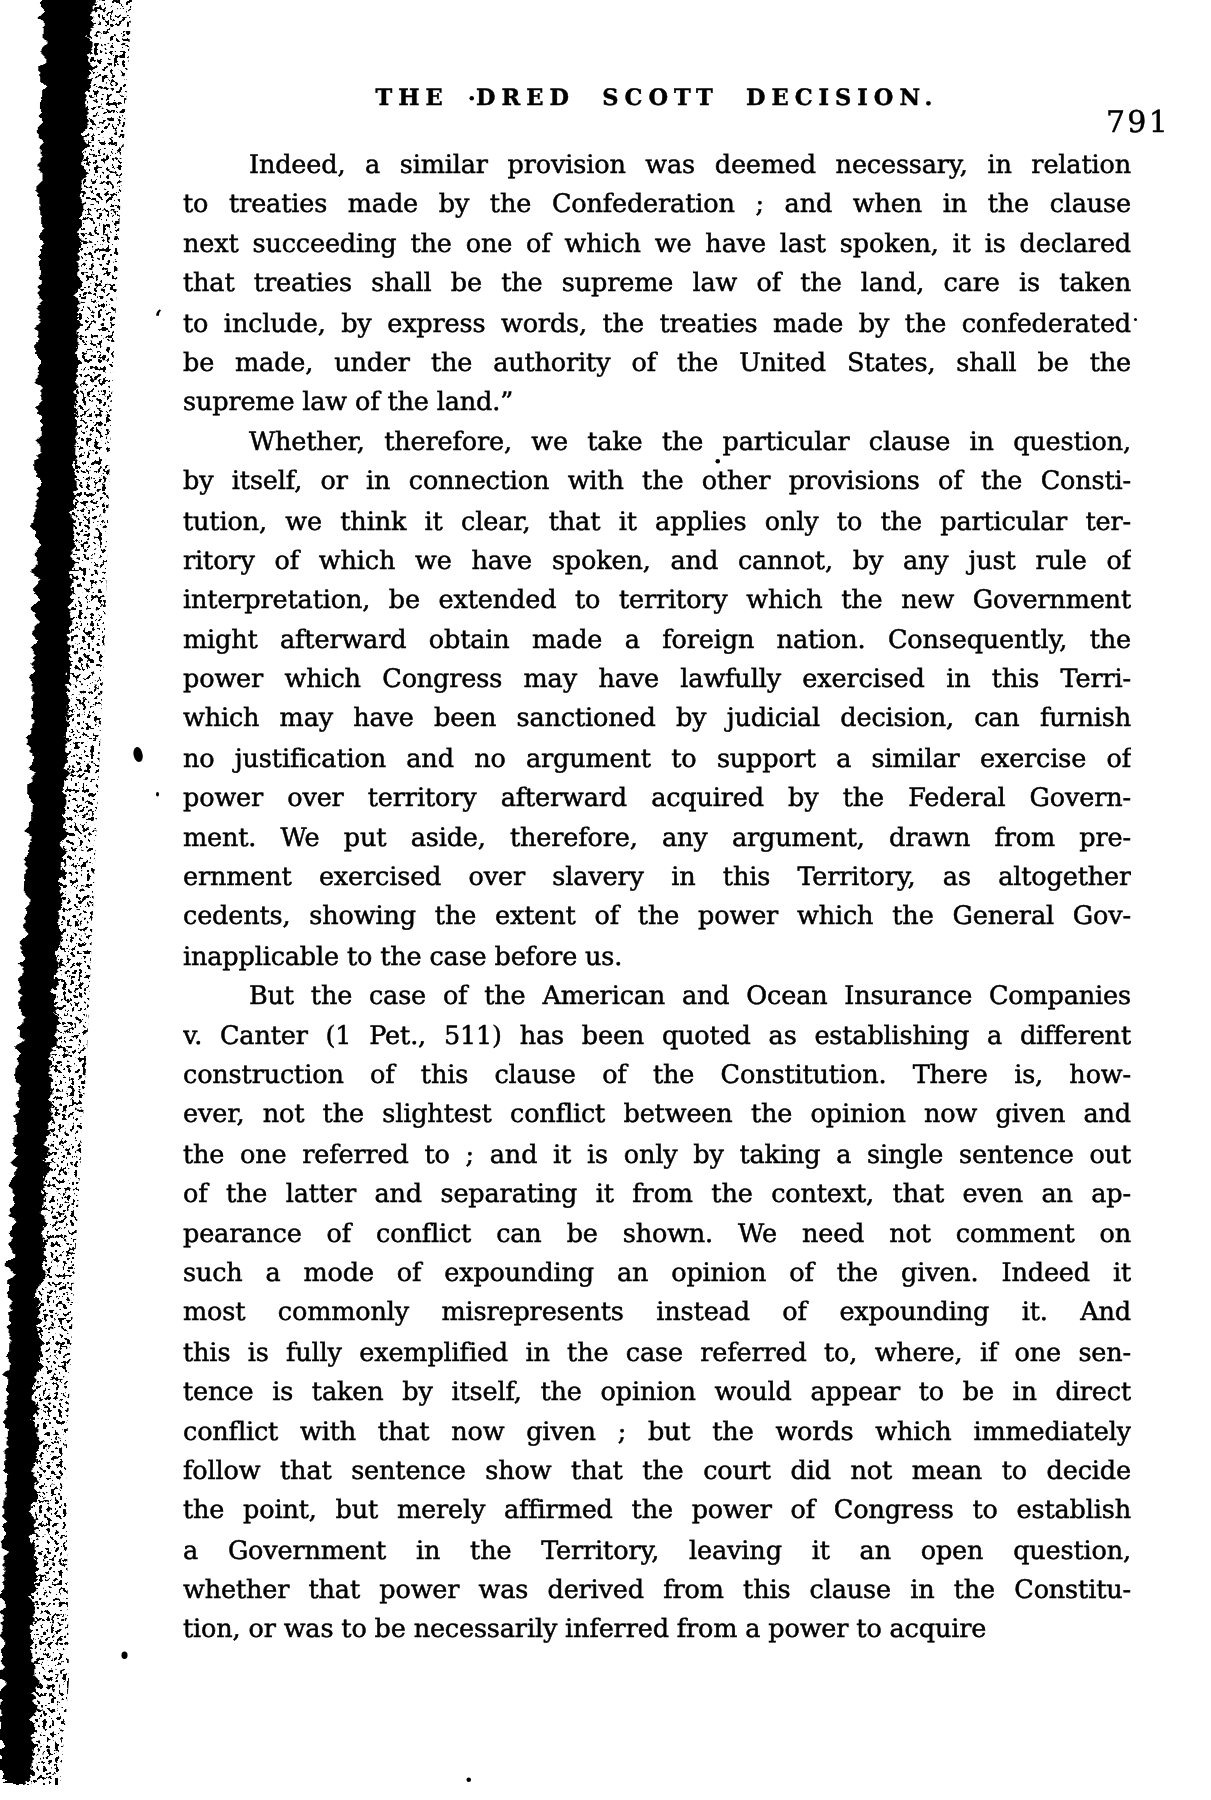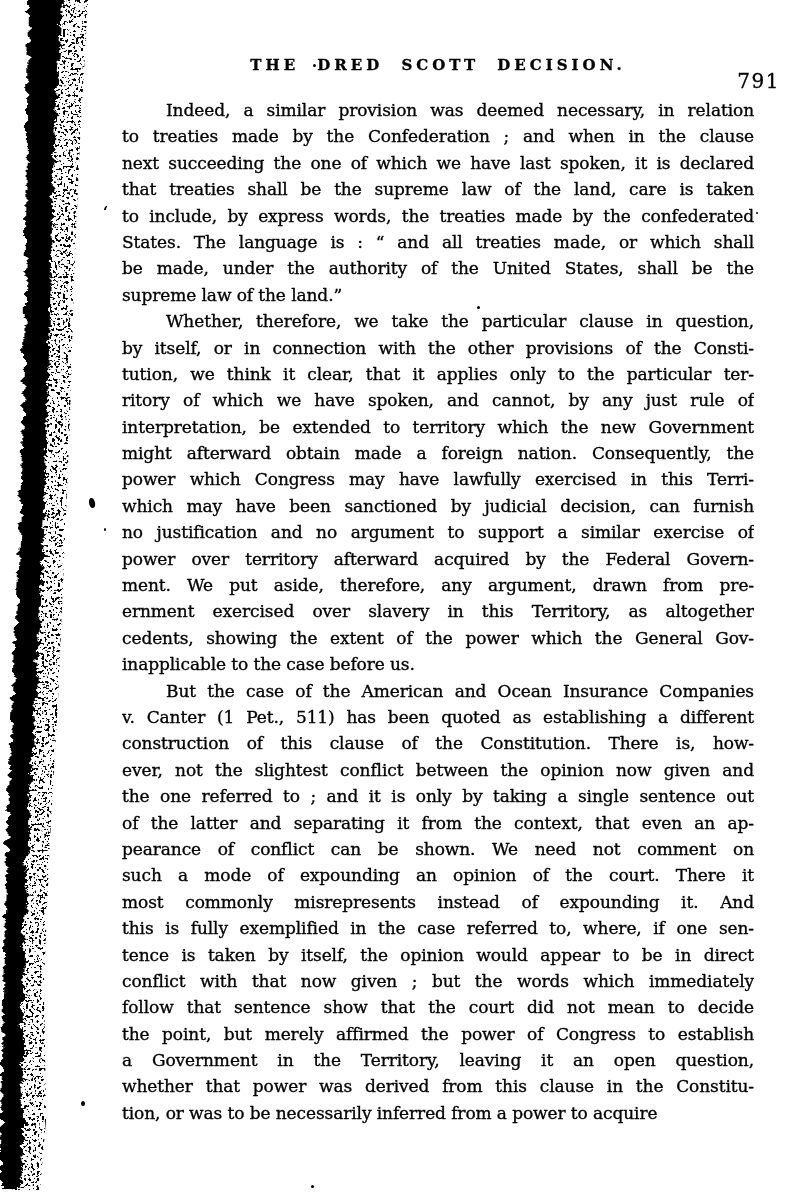--- a/index.html
+++ b/index.html
@@ -113,21 +113,20 @@
   <div class="page-number">791</div>
 </header>
 
 <main class="page-body">
     <div>
       <div class="text-line first-line">Indeed, a similar provision was deemed necessary, in relation</div>
       <div class="text-line">to treaties made by the Confederation ; and when in the clause</div>
       <div class="text-line">next succeeding the one of which we have last spoken, it is declared</div>
       <div class="text-line">that treaties shall be the supreme law of the land, care is taken</div>
       <div class="text-line">to include, by express words, the treaties made by the confederated</div>
-      <div class="text-line">States.  The language is : “ and all treaties made, or which shall</div>
       <div class="text-line">be made, under the authority of the United States, shall be the</div>
       <div class="text-line last-line">supreme law of the land.”</div>
     </div>
     <div>
       <div class="text-line first-line">Whether, therefore, we take the particular clause in question,</div>
       <div class="text-line">by itself, or in connection with the other provisions of the Consti-</div>
       <div class="text-line">tution, we think it clear, that it applies only to the particular ter-</div>
       <div class="text-line">ritory of which we have spoken, and cannot, by any just rule of</div>
       <div class="text-line">interpretation, be extended to territory which the new Government</div>
       <div class="text-line">might afterward obtain made a foreign nation.  Consequently, the</div>
@@ -141,21 +140,21 @@
       <div class="text-line last-line">inapplicable to the case before us.</div>
     </div>
     <div>
       <div class="text-line first-line">But the case of the American and Ocean Insurance Companies</div>
       <div class="text-line">v. Canter (1 Pet., 511) has been quoted as establishing a different</div>
       <div class="text-line">construction of this clause of the Constitution.  There is, how-</div>
       <div class="text-line">ever, not the slightest conflict between the opinion now given and</div>
       <div class="text-line">the one referred to ; and it is only by taking a single sentence out</div>
       <div class="text-line">of the latter and separating it from the context, that even an ap-</div>
       <div class="text-line">pearance of conflict can be shown.  We need not comment on</div>
-      <div class="text-line">such a mode of expounding an opinion of the court.  There it</div>
+      <div class="text-line">such a mode of expounding an opinion of the given.  Indeed it</div>
       <div class="text-line">most commonly misrepresents instead of expounding it.  And</div>
       <div class="text-line">this is fully exemplified in the case referred to, where, if one sen-</div>
       <div class="text-line">tence is taken by itself, the opinion would appear to be in direct</div>
       <div class="text-line">conflict with that now given ; but the words which immediately</div>
       <div class="text-line">follow that sentence show that the court did not mean to decide</div>
       <div class="text-line">the point, but merely affirmed the power of Congress to establish</div>
       <div class="text-line">a Government in the Territory, leaving it an open question,</div>
       <div class="text-line">whether that power was derived from this clause in the Constitu-</div>
       <div class="text-line last-line">tion, or was to be necessarily inferred from a power to acquire</div>
     </div>

